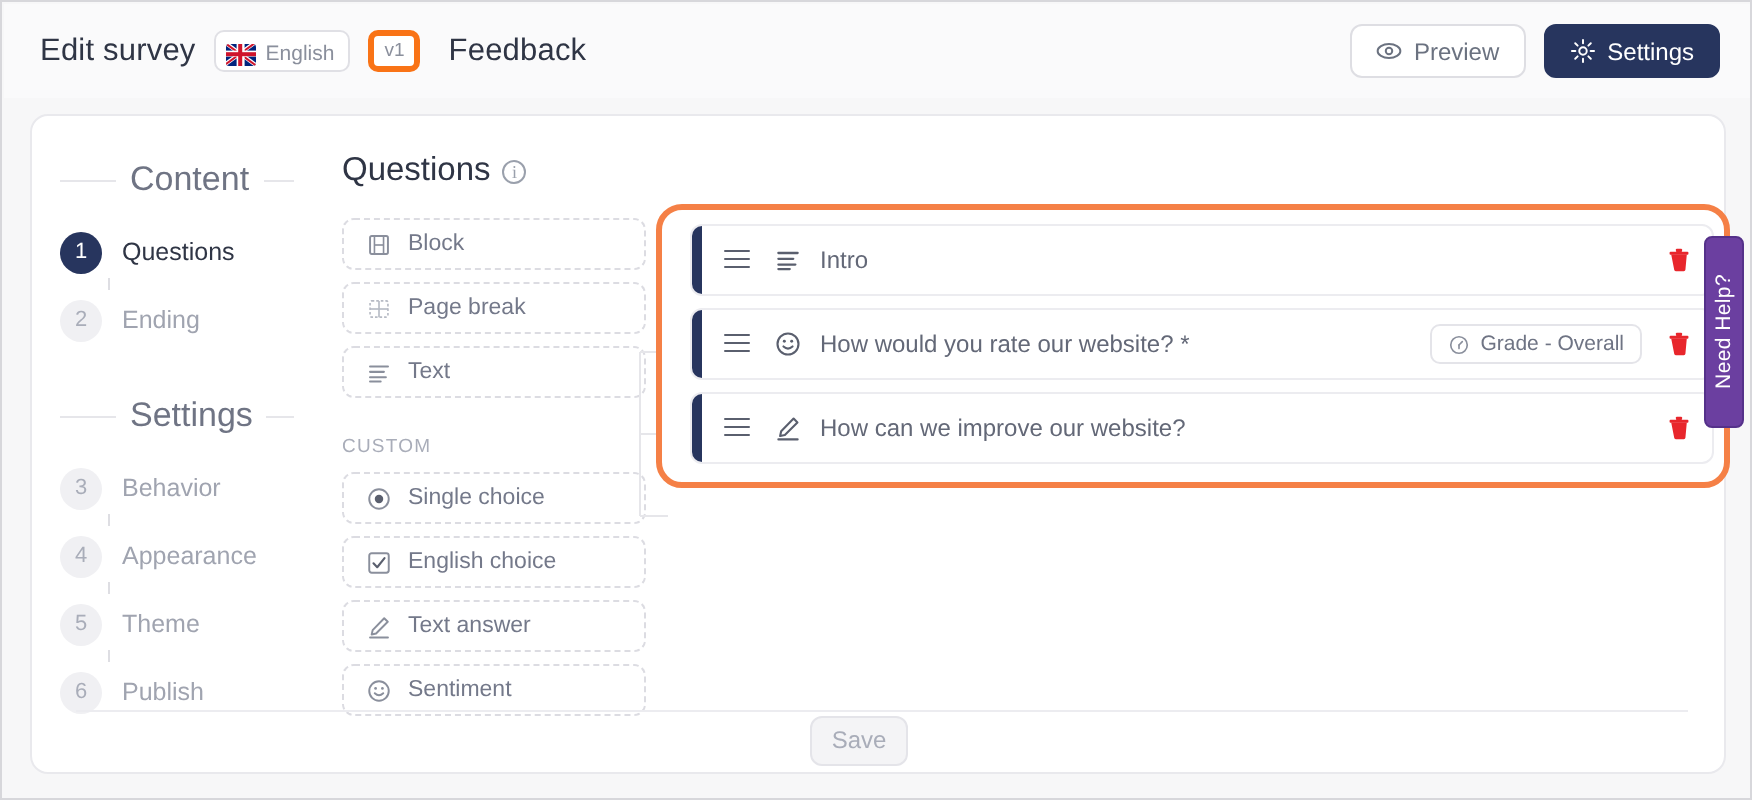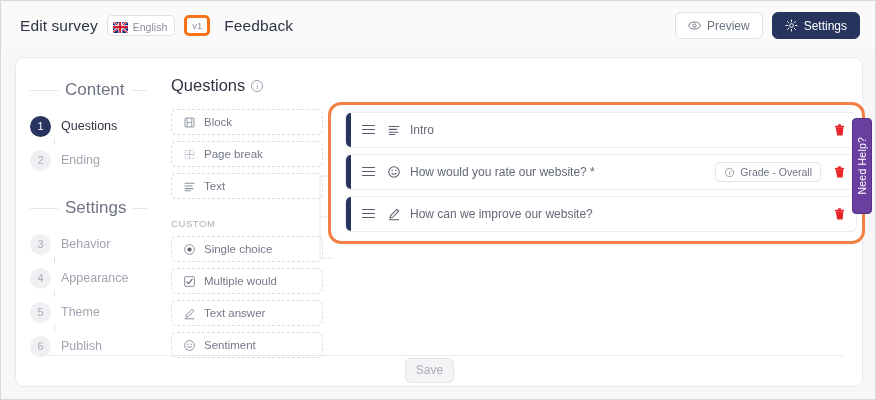--- a/index.html
+++ b/index.html
@@ -628,21 +628,21 @@
         <span class="lbl">Single choice</span>
       </div>
 
       <div class="pal-item">
         <span class="ico">
           <svg width="13" height="13" viewBox="0 0 16 16">
             <rect x="2" y="2" width="12" height="12" rx="1.5" fill="none" stroke="#8a8f9c" stroke-width="1.2"></rect>
             <polyline points="4.6,8.2 6.9,10.6 11.4,5" fill="none" stroke="#5a5f6e" stroke-width="1.3" stroke-linecap="round" stroke-linejoin="round"></polyline>
           </svg>
         </span>
-        <span class="lbl">Multiple would</span>
+        <span class="lbl">English choice</span>
       </div>
 
       <div class="pal-item">
         <span class="ico">
           <svg width="13" height="13" viewBox="0 0 16 16">
             <path d="M11.2 2.6 L13.4 4.8 L6.2 12 L3.5 12.6 L4.1 9.9 Z" fill="none" stroke="#8a8f9c" stroke-width="1.2" stroke-linejoin="round"></path>
             <line x1="2.5" y1="14.5" x2="13.5" y2="14.5" stroke="#8a8f9c" stroke-width="1.2" stroke-linecap="round"></line>
           </svg>
         </span>
         <span class="lbl">Text answer</span>

